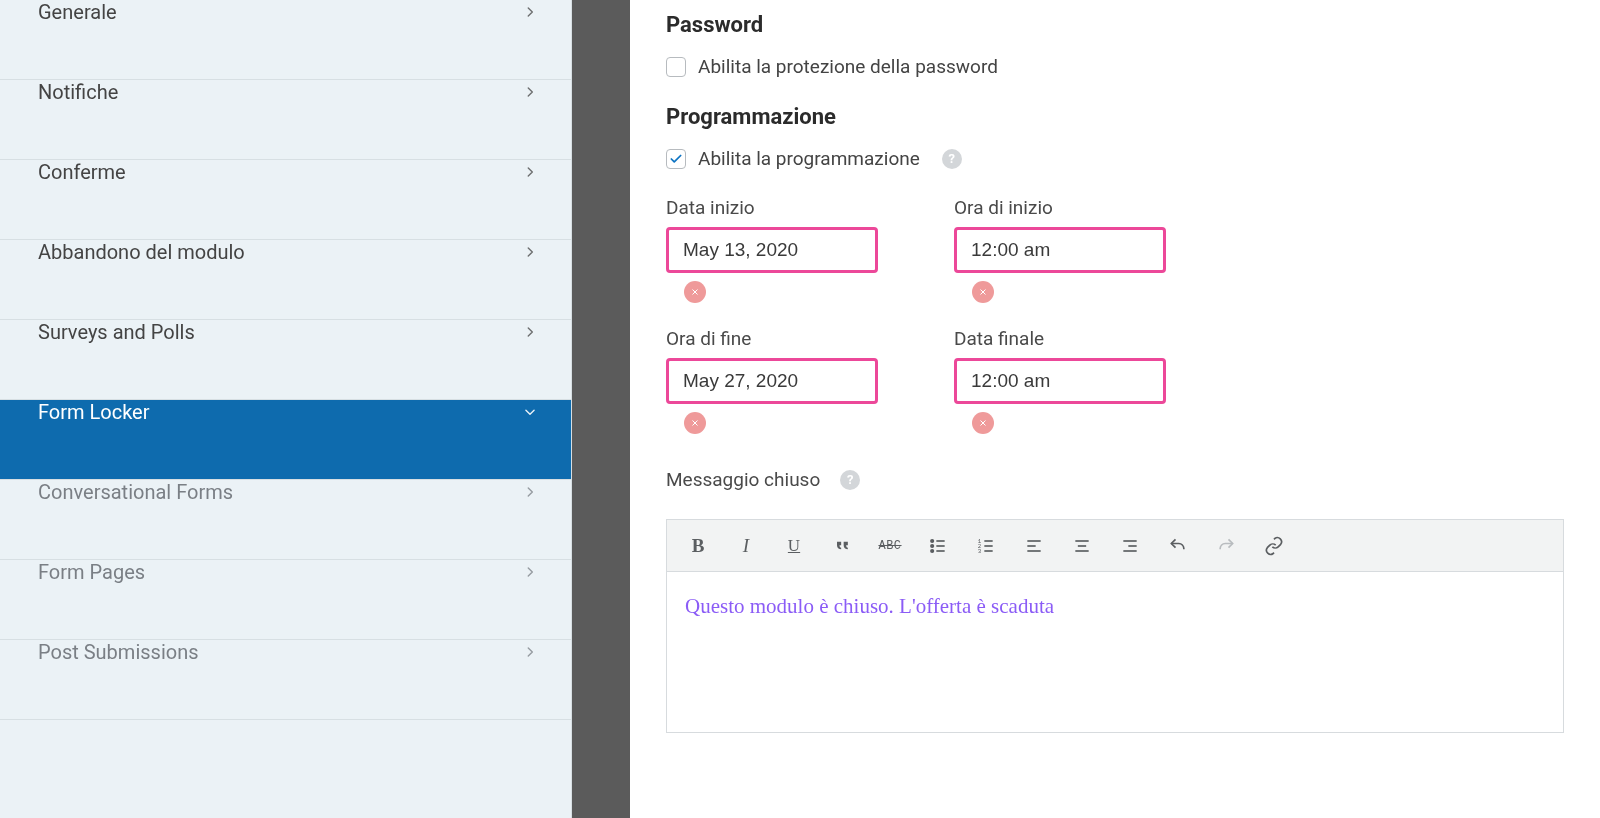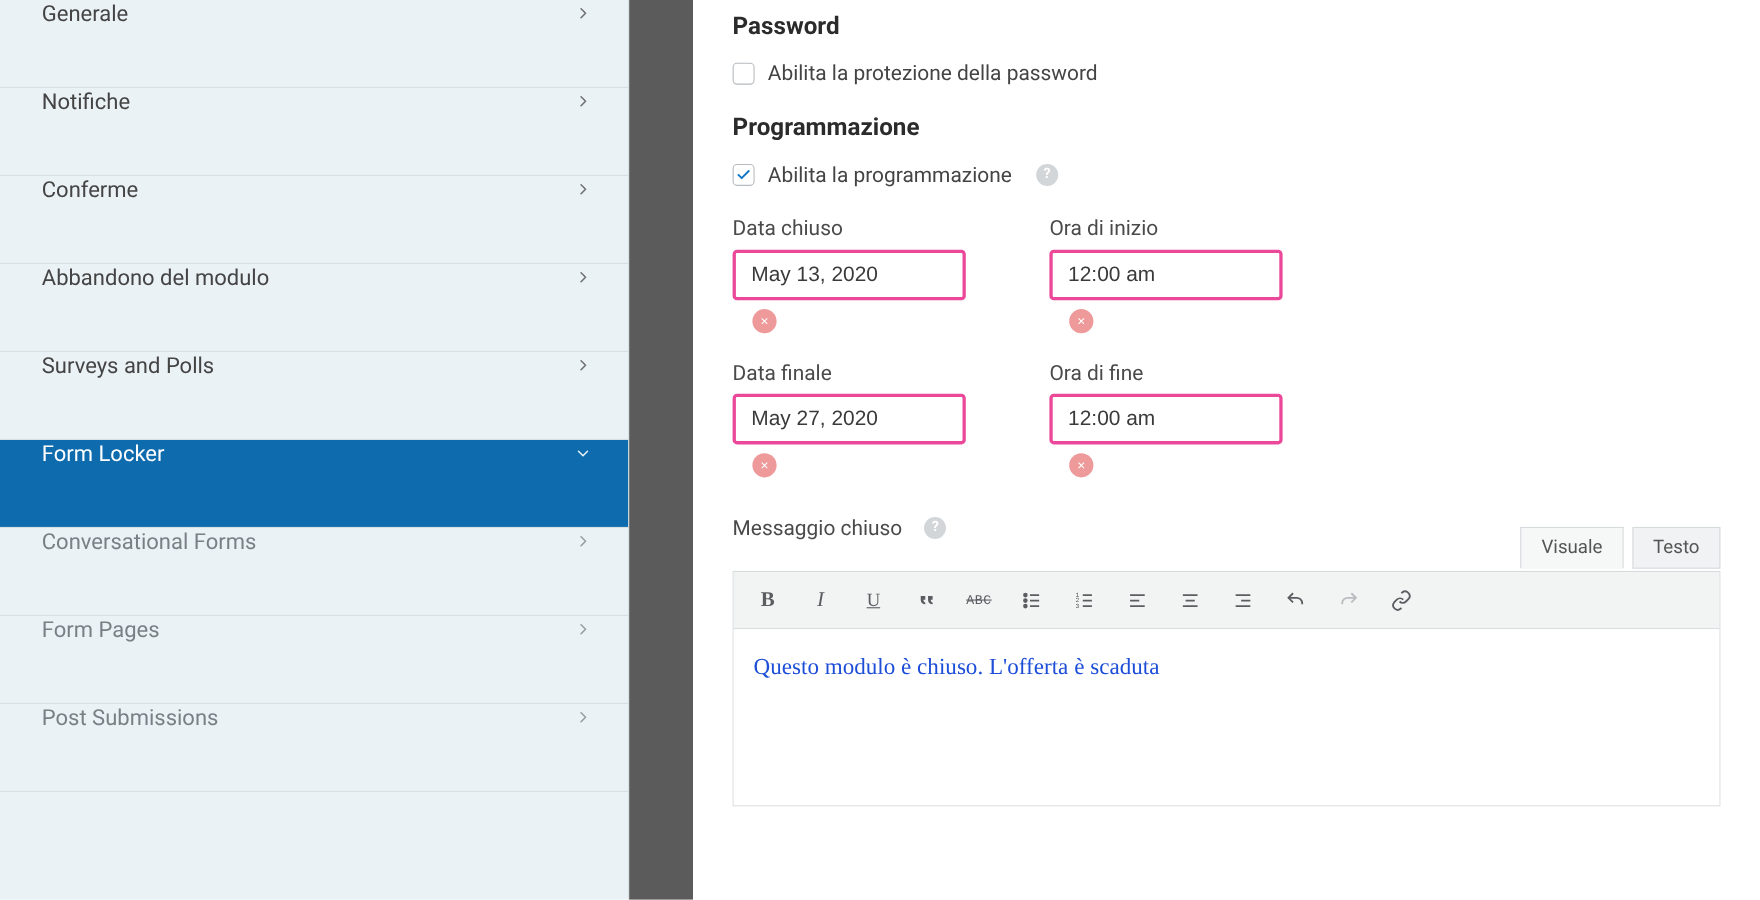--- a/index.html
+++ b/index.html
@@ -159,21 +159,21 @@
     color: #5b5e61;
     background: transparent; border: none; font-family: Liberation Mono, monospace;
   }
   .tb-btn.disabled { color: #b9bcbf; cursor: default; }
   .tb-btn svg { width: 20px; height: 20px; }
   .editor-body {
     min-height: 160px;
     padding: 22px 18px;
     font-family: Georgia, "Times New Roman", serif;
     font-size: 21px;
-    color: #1d4ed8;
+    color: #8b5cf6;
     background: #fff;
   }
 </style>
 </head>
 <body>
 
 <nav class="sidebar">
   <div class="sidebar-item">
     <span>Generale</span>
     <span class="chev">
@@ -264,21 +264,21 @@
       <svg width="14" height="14" viewBox="0 0 24 24" fill="none">
           <path d="M4 12l5 5L20 6" stroke-width="3" stroke-linecap="round" stroke-linejoin="round"></path>
         </svg>
     </span>
     <span>Abilita la programmazione</span>
     <span class="help-icon">?</span>
   </div>
 
   <div class="field-grid">
 
-    <div class="field-label">Data chiuso</div>
+    <div class="field-label">Data inizio</div>
     <div class="field-label">Ora di inizio</div>
 
     <div>
       <input class="text-input" value="May 13, 2020" style="">
       <br>
       <button class="clear-btn">
         <svg width="10" height="10" viewBox="0 0 24 24" fill="none">
             <path d="M6 6l12 12M18 6L6 18"></path>
           </svg>
       </button>
@@ -286,22 +286,22 @@
     <div>
       <input class="text-input" value="12:00 am" style="">
       <br>
       <button class="clear-btn">
         <svg width="10" height="10" viewBox="0 0 24 24" fill="none">
             <path d="M6 6l12 12M18 6L6 18"></path>
           </svg>
       </button>
     </div>
 
+    <div class="field-label">Ora di fine</div>
     <div class="field-label">Data finale</div>
-    <div class="field-label">Ora di fine</div>
 
     <div>
       <input class="text-input" value="May 27, 2020" style="">
       <br>
       <button class="clear-btn">
         <svg width="10" height="10" viewBox="0 0 24 24" fill="none">
             <path d="M6 6l12 12M18 6L6 18"></path>
           </svg>
       </button>
     </div>
@@ -315,24 +315,20 @@
       </button>
     </div>
   </div>
 
   <div class="closed-msg-row">
     <span>Messaggio chiuso</span>
     <span class="help-icon">?</span>
   </div>
 
   <div class="editor-wrap">
-    <div class="editor-tabs">
-      <div class="editor-tab active">Visuale</div>
-      <div class="editor-tab">Testo</div>
-    </div>
     <div class="editor">
       <div class="toolbar">
         <button class="tb-btn" style="font-weight:700;font-size:19px;font-family:Georgia,serif;">B</button>
         <button class="tb-btn" style="font-style:italic;font-size:19px;font-family:Georgia,serif;">I</button>
         <button class="tb-btn" style="text-decoration:underline;font-size:17px;font-family:Georgia,serif;">U</button>
         <button class="tb-btn">
           <svg viewBox="0 0 24 24" fill="currentColor">
               <path d="M7 7h4v4H9c0 2 1 3 2 3v2c-3 0-5-2-5-5V7zm8 0h4v4h-2c0 2 1 3 2 3v2c-3 0-5-2-5-5V7z"></path>
             </svg>
         </button>

